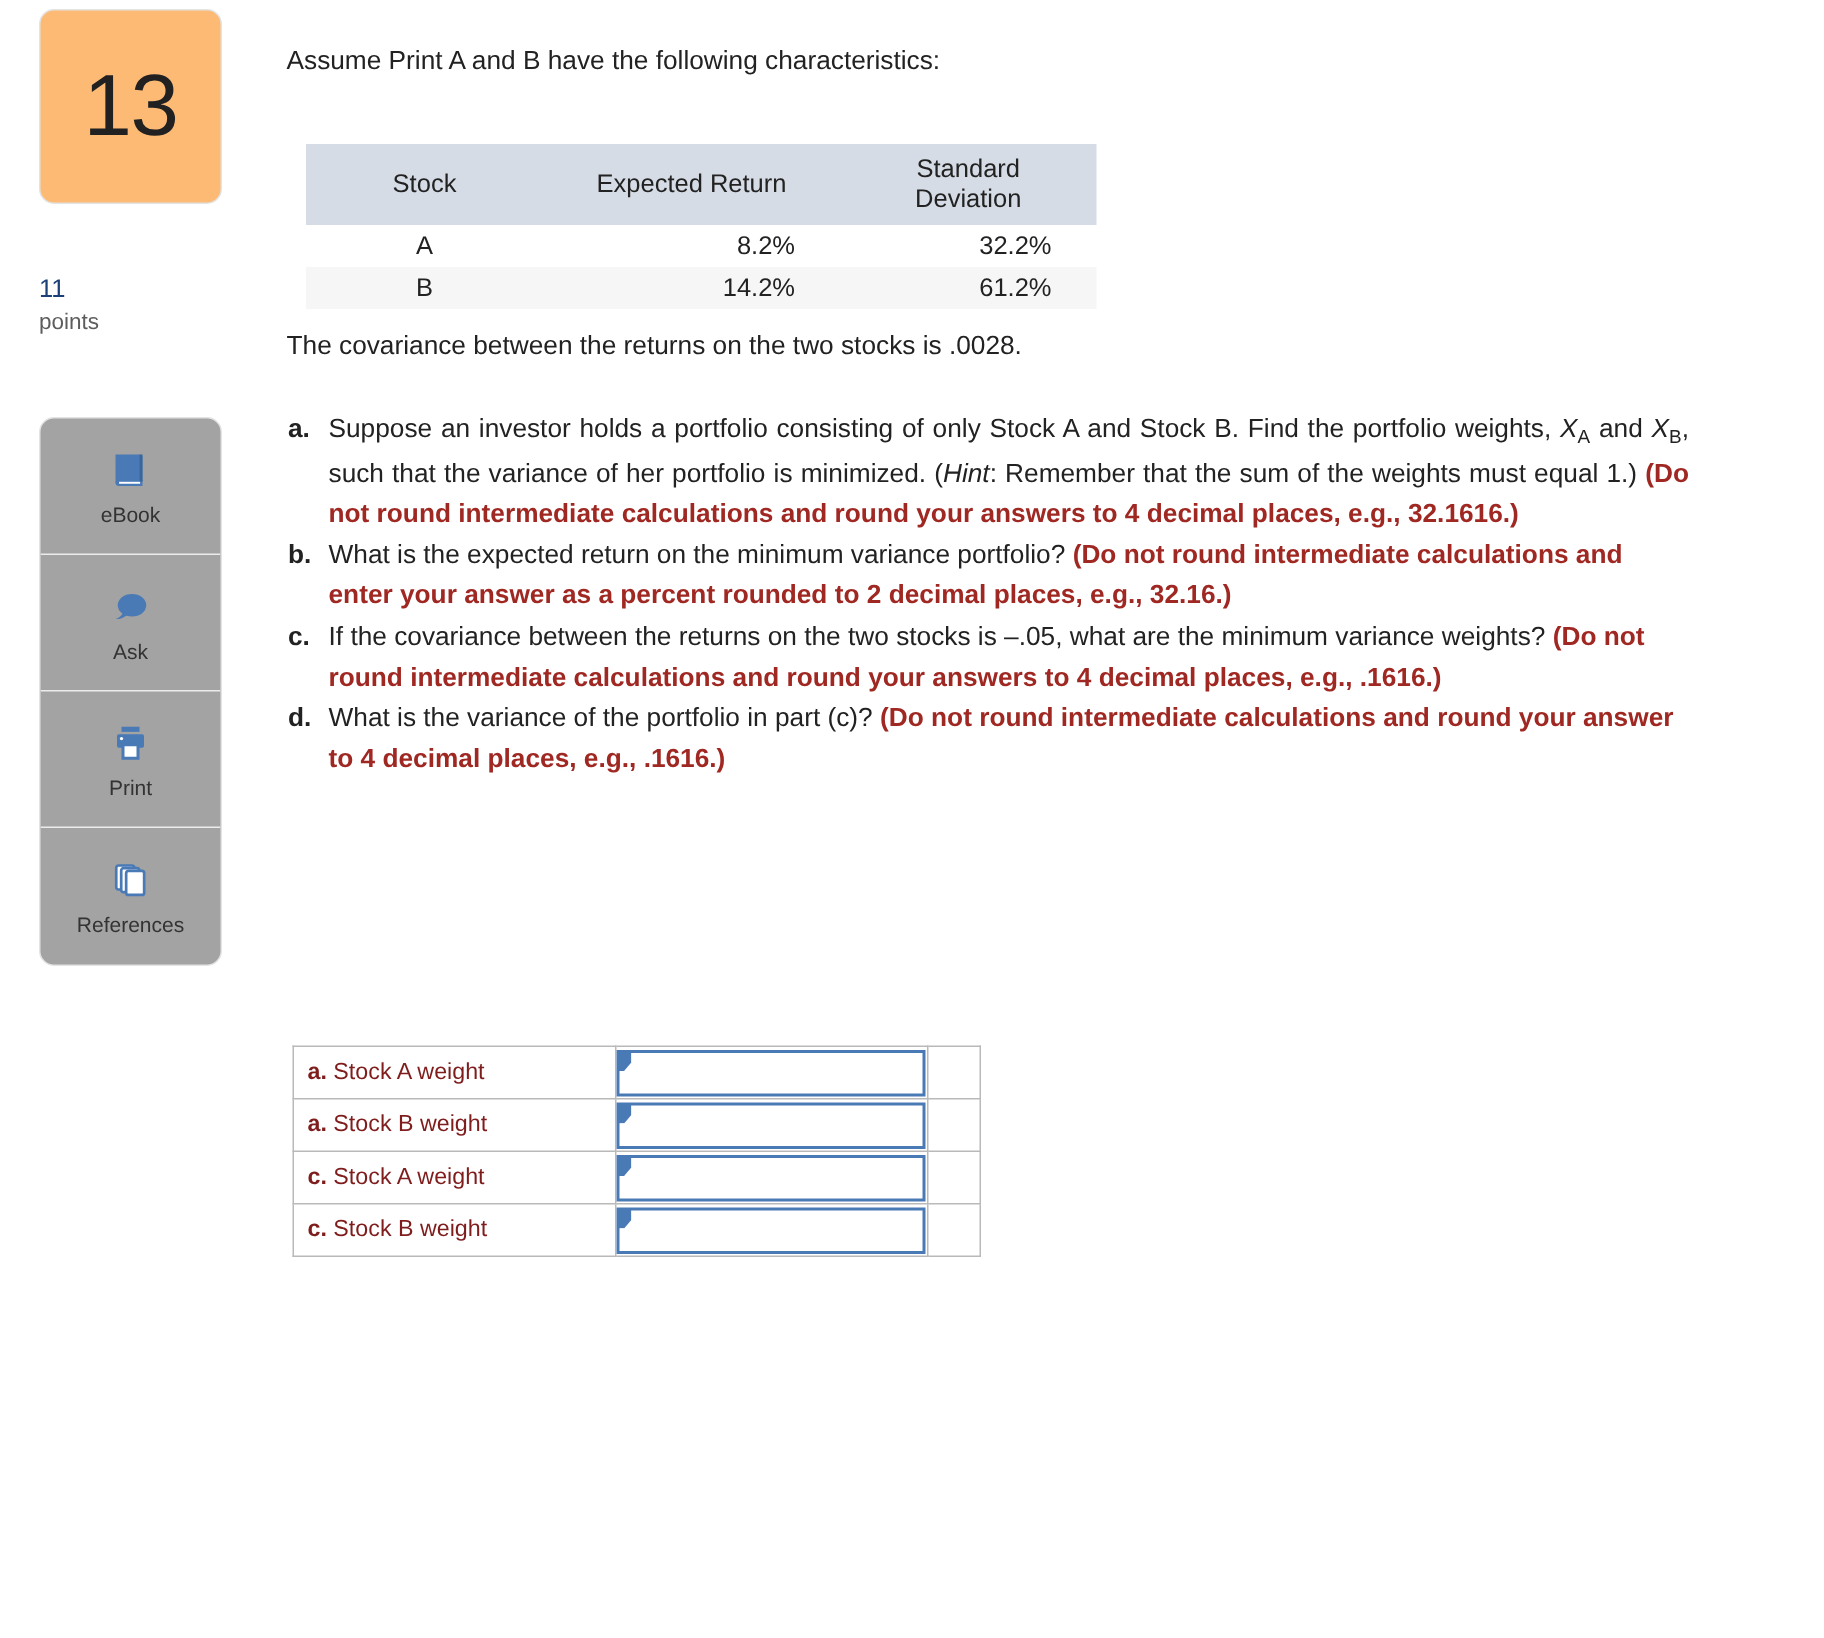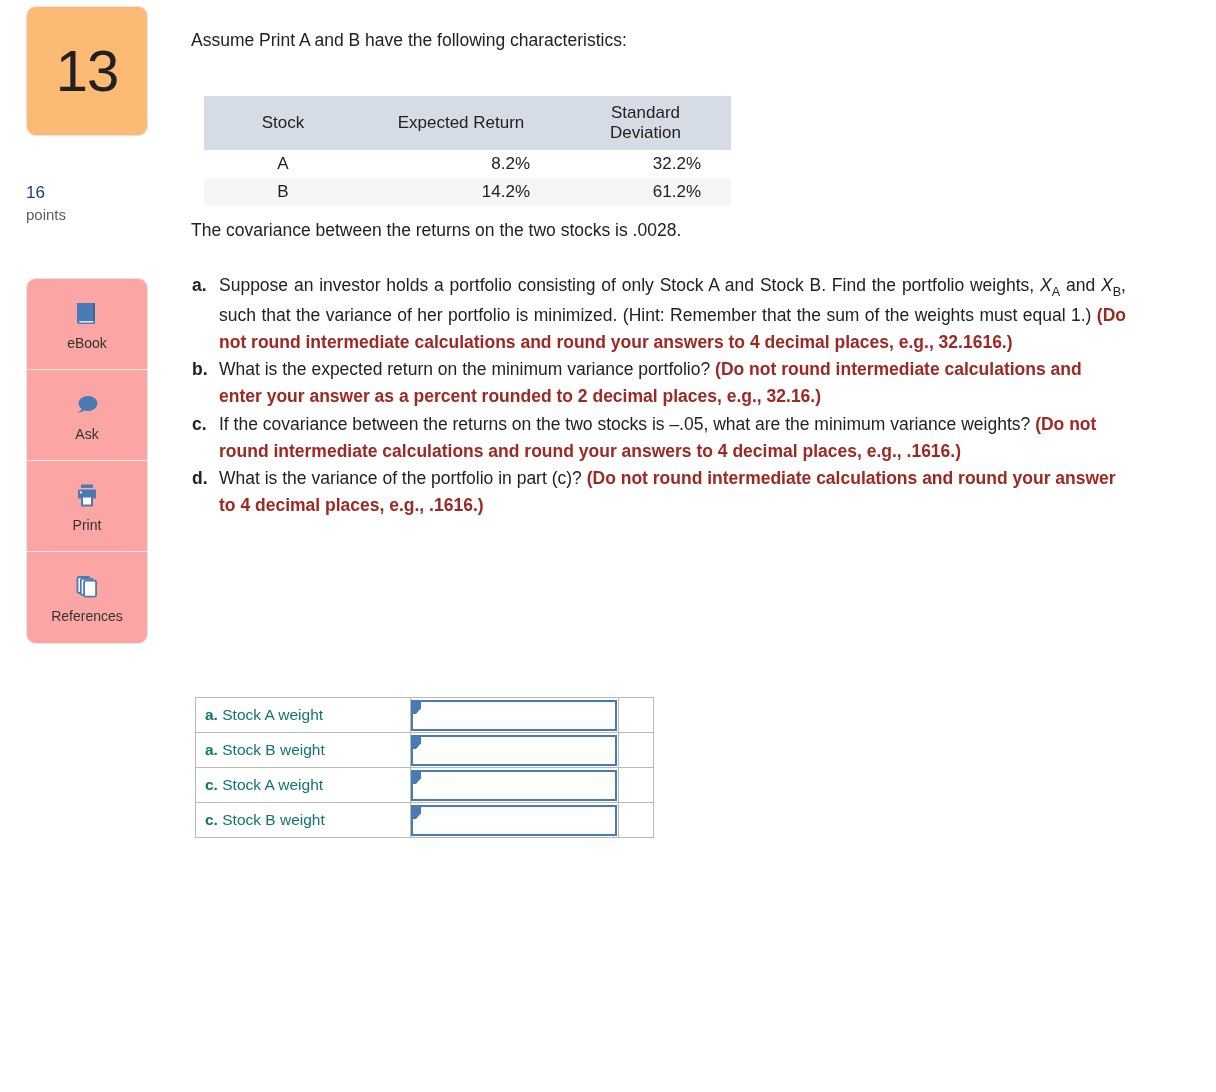--- a/index.html
+++ b/index.html
@@ -57,21 +57,21 @@
     color: #5d5d5d;
     display: block;
   }
 
   #tool-panel {
     position: absolute;
     left: 26px; top: 278px;
     width: 122px;
     border: 1px solid #e3e3e3;
     border-radius: 10px;
-    background: #fca5a5;
+    background: #a3a3a3;
     overflow: hidden;
   }
   .tool-item {
     height: 91px;
     border-bottom: 1px solid #ececec;
     display: flex;
     flex-direction: column;
     align-items: center;
     justify-content: center;
     gap: 7px;
@@ -149,41 +149,41 @@
     font-weight: bold;
     text-align: left;
     padding-left: 1px;
   }
   .part-body { flex: 1 1 auto; }
   .part-body.justify { text-align: justify; text-justify: inter-word; }
   .emph-red {
     color: #a02823;
     font-weight: bold;
   }
-  .ital { }
+  .ital { font-style: italic; }
   .var { font-style: italic; }
   .var sub { font-style: normal; font-size: 0.72em; }
 
   
   #answer-table {
     position: absolute;
     left: 195px;
     top: 697px;
     border-collapse: collapse;
     font-size: 15.5px;
   }
   #answer-table td {
     border: 1px solid #b9b9b9;
     height: 35px;
     padding: 0;
   }
   #answer-table td.lbl {
     width: 215px;
     padding: 0 24px 0 9px;
-    color: #0f766e;
+    color: #7f1d1d;
     white-space: nowrap;
   }
   #answer-table td.lbl b { font-weight: bold; }
   #answer-table td.fieldcell {
     width: 208px;
     position: relative;
     padding: 0;
   }
   #answer-table td.unit {
     width: 35px;
@@ -216,21 +216,21 @@
 </head>
 <body>
 
 <div id="left-rail">
 
   <div id="question-number-box">
     <span class="num">13</span>
   </div>
 
   <div id="points-block">
-    <span class="pts-value">16</span>
+    <span class="pts-value">11</span>
     <span class="pts-label">points</span>
   </div>
 
   <div id="tool-panel">
 
     <div class="tool-item">
       <span class="tool-icon">
         <svg viewBox="0 0 30 30" width="30" height="30" aria-hidden="true">
           <path d="M5 4h16a2 2 0 0 1 2 2v16H7a2 2 0 0 0-2 2V4z" fill="#4a7ab5"></path>
           <path d="M5 23.5a2.5 2.5 0 0 1 2.5-2.5H23v4H7.5A2.5 2.5 0 0 1 5 23.5z" fill="#4a7ab5"></path>

